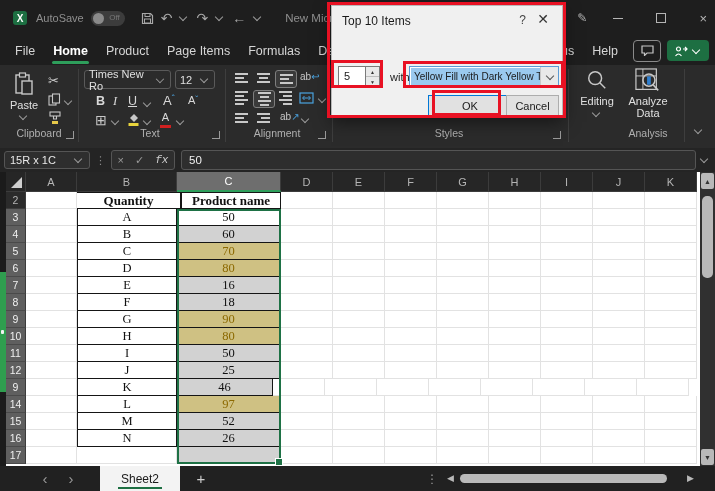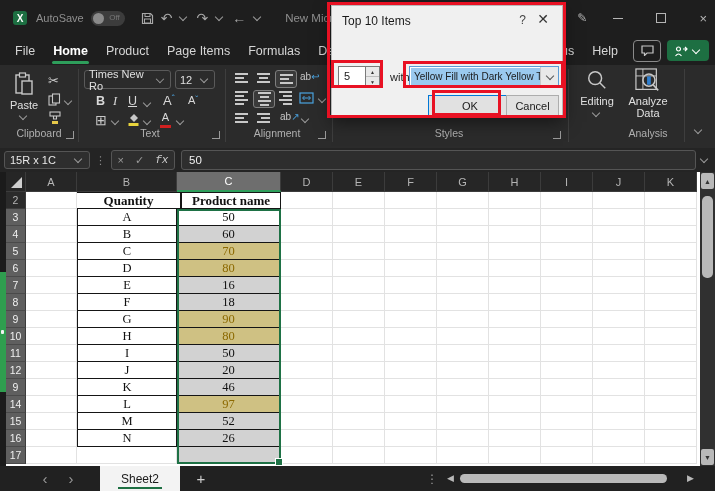--- a/index.html
+++ b/index.html
@@ -538,35 +538,35 @@
             <div class="cell" style="width: 52px;"></div>
             <div class="cell" style="width: 52px;"></div>
             <div class="cell" style="width: 52px;"></div>
             <div class="cell" style="width: 52px;"></div>
             <div class="cell" style="width: 52px;"></div>
           </div>
           <div class="grow">
             <div class="rowhdr on">12</div>
             <div class="cell" style="width: 51px;"></div>
             <div class="cell tbl bl" style="width: 100px;">J</div>
-            <div class="cell tbl sel" style="width: 104px;">20</div>
+            <div class="cell tbl sel" style="width: 104px;">25</div>
             <div class="cell" style="width: 52px;"></div>
             <div class="cell" style="width: 52px;"></div>
             <div class="cell" style="width: 52px;"></div>
             <div class="cell" style="width: 52px;"></div>
             <div class="cell" style="width: 52px;"></div>
             <div class="cell" style="width: 52px;"></div>
             <div class="cell" style="width: 52px;"></div>
             <div class="cell" style="width: 52px;"></div>
           </div>
           <div class="grow">
             <div class="rowhdr on">9</div>
             <div class="cell" style="width: 51px;"></div>
             <div class="cell tbl bl" style="width: 100px;">K</div>
-            <div class="cell tbl sel" style="width: 104px;">46</div>
+            <div class="cell tbl sel" style="width: 96px;">46</div>
             <div class="cell" style="width: 52px;"></div>
             <div class="cell" style="width: 52px;"></div>
             <div class="cell" style="width: 52px;"></div>
             <div class="cell" style="width: 52px;"></div>
             <div class="cell" style="width: 52px;"></div>
             <div class="cell" style="width: 52px;"></div>
             <div class="cell" style="width: 52px;"></div>
             <div class="cell" style="width: 52px;"></div>
           </div>
           <div class="grow">

